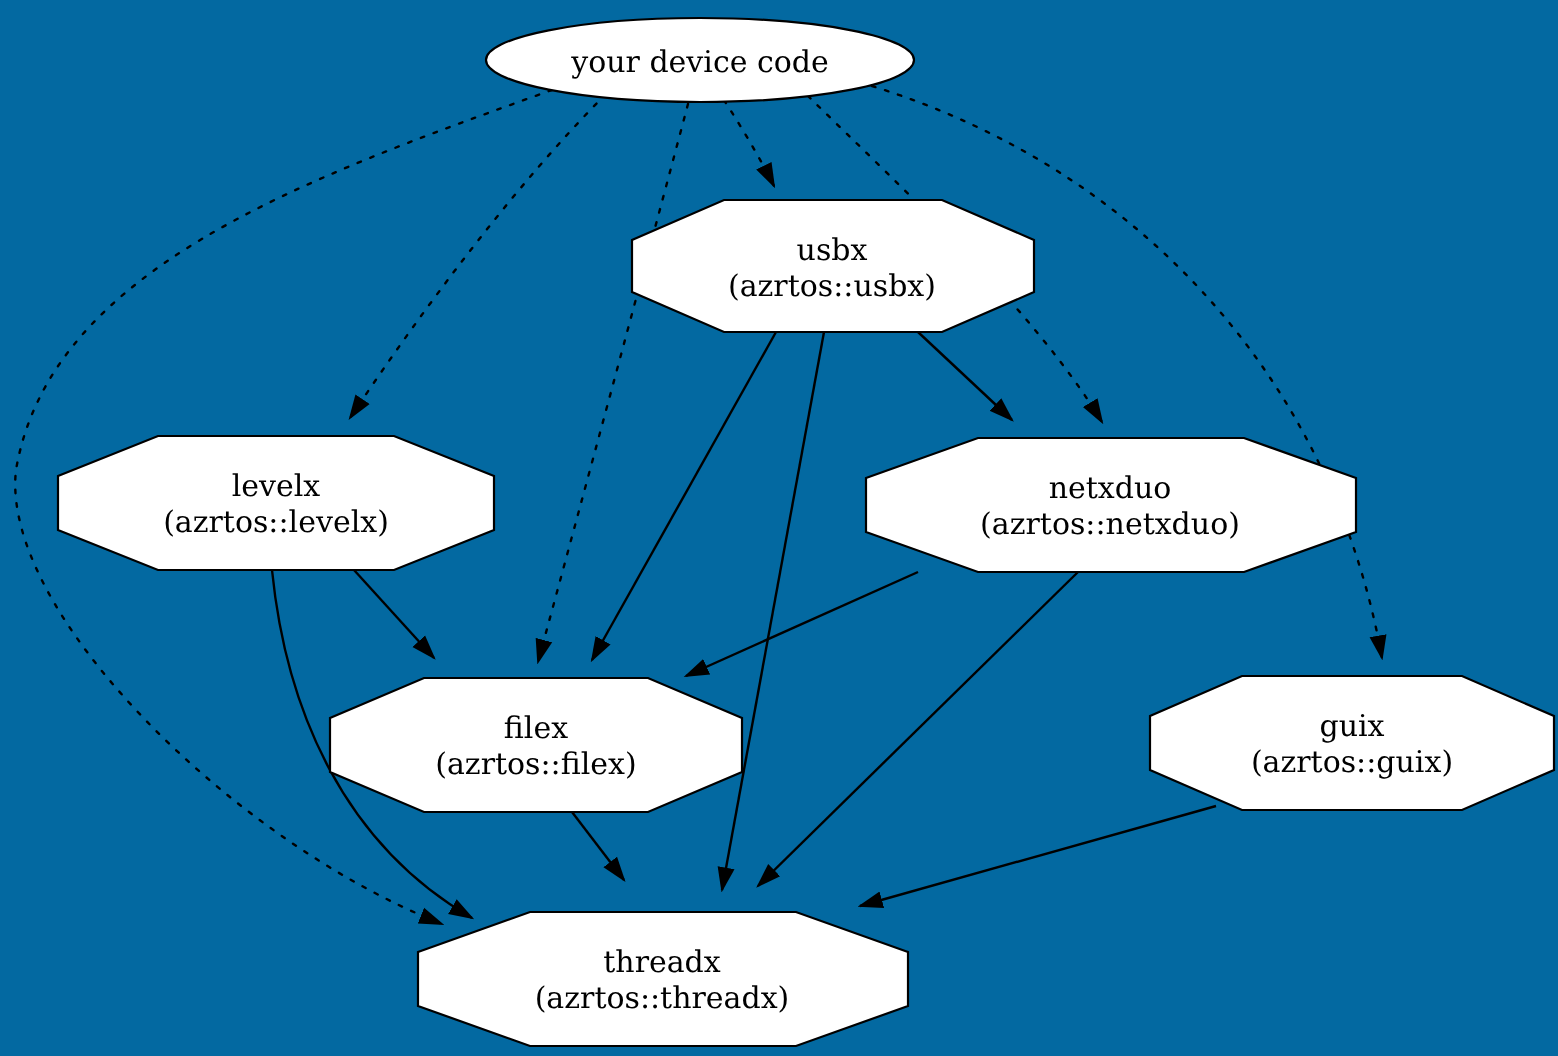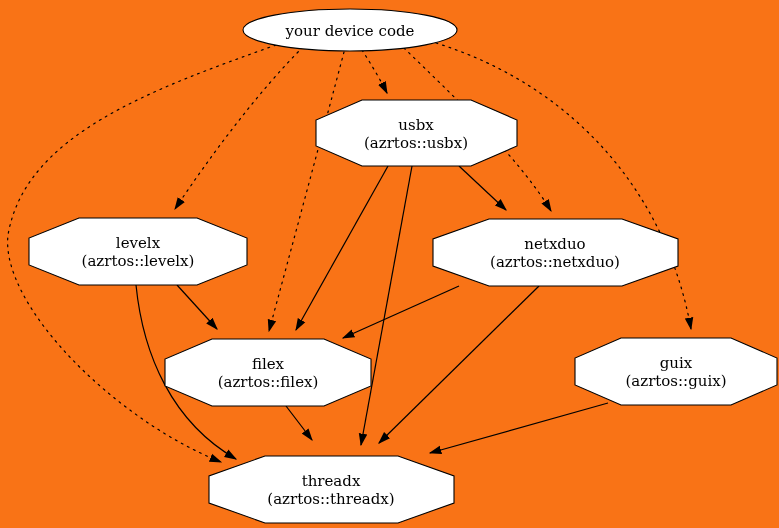--- a/index.html
+++ b/index.html
@@ -5,21 +5,21 @@
   html, body {
     margin: 0;
     padding: 0;
     background: #ffffff;
     font-family: "DejaVu Serif", "Liberation Serif", serif;
   }
   .canvas {
     position: relative;
     width: 779px;
     height: 528px;
-    background: #f97316;
+    background: #0369a1;
     overflow: hidden;
   }
   svg { display: block; }
   .node-shape {
     fill: #ffffff;
     stroke: #000000;
     stroke-width: 1.1;
   }
   .node-label {
     fill: #000000;

